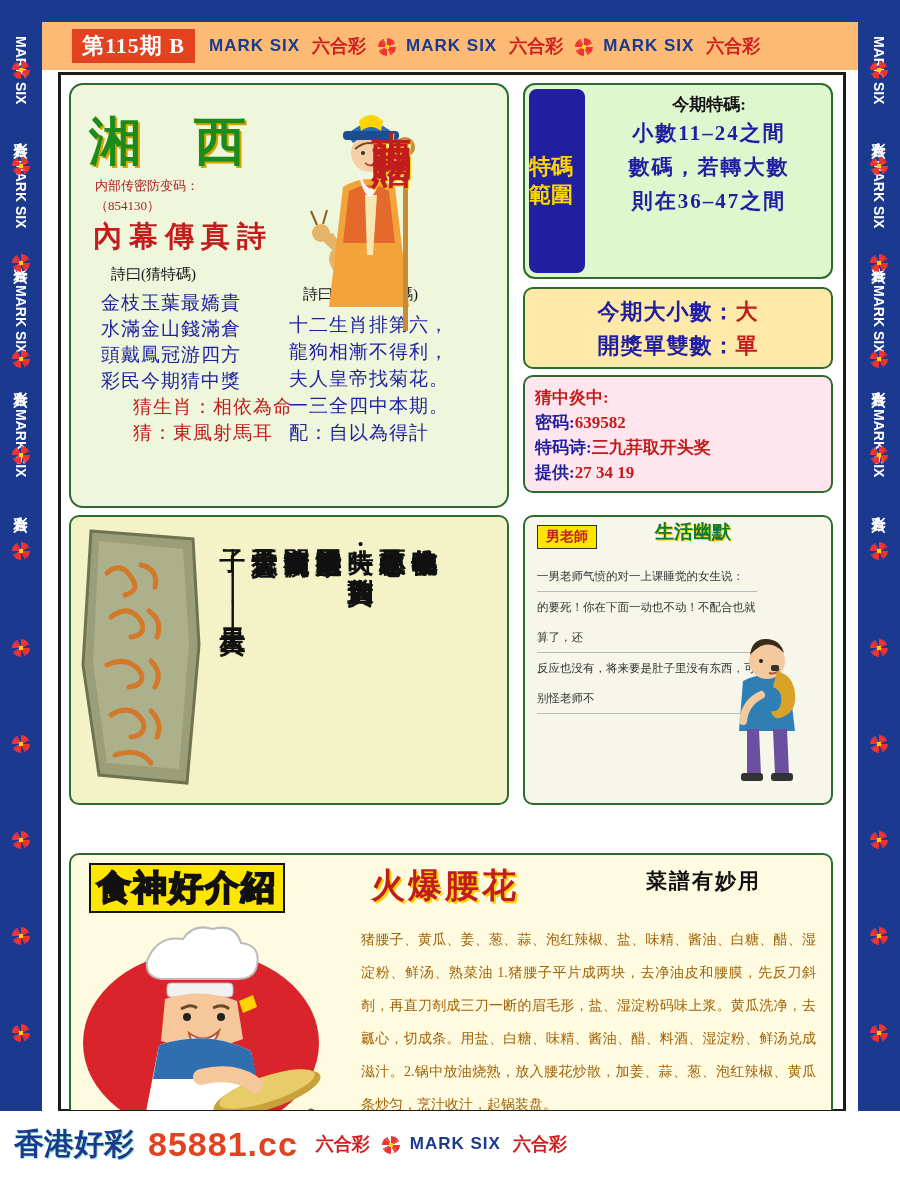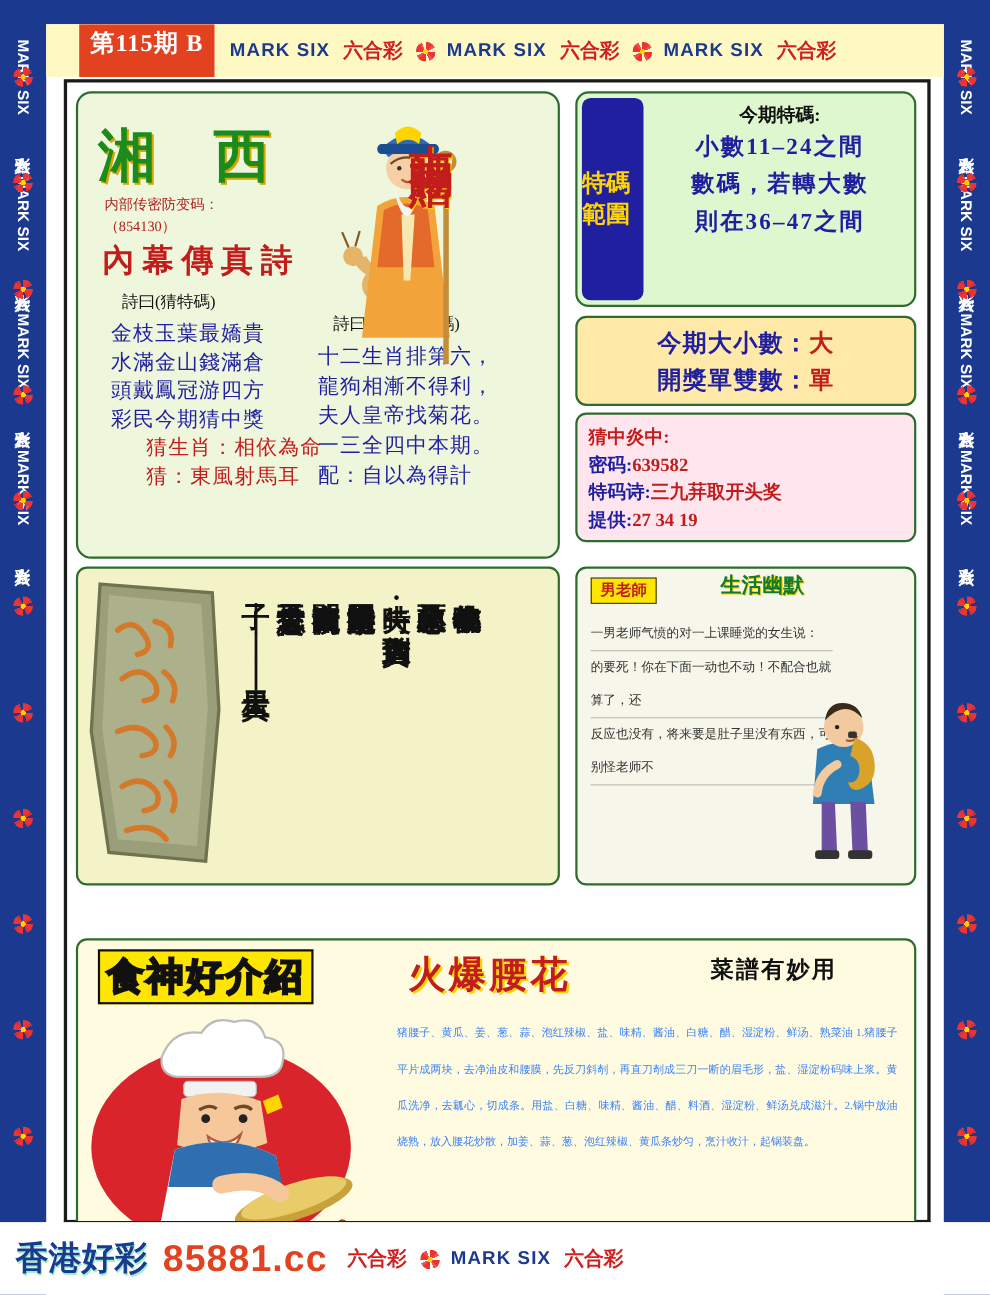--- a/index.html
+++ b/index.html
@@ -43,21 +43,21 @@
   .side-strip.r{right:2px;}
   .vert-item{
     writing-mode:vertical-rl;text-orientation:mixed;
     color:#fff;font-weight:bold;font-size:14px;margin:14px 0;
     font-family:"Liberation Sans", sans-serif;
   }
 
   
   .topbar{
     position:absolute;left:42px;top:22px;width:816px;height:48px;
-    background:#fef9c3;display:flex;overflow:hidden;
+    background:#fdba74;display:flex;align-items:center;overflow:hidden;
   }
   .issue{
     background:#e2421f;color:#fff;font-size:22px;font-weight:bold;
     padding:2px 10px;margin-left:30px;
     font-family:"Liberation Serif", serif;
     letter-spacing:1px;
     white-space:nowrap;
   }
   .mark-run{display:flex;align-items:center;gap:12px;margin-left:14px;}
   .mark6{font-weight:bold;font-size:17px;color:#1b3a8f;letter-spacing:1px;font-family:"Liberation Sans",sans-serif;}
@@ -221,21 +221,21 @@
     font-size:34px;font-weight:bold;color:#c21d1d;
     font-family:"Liberation Serif",serif;letter-spacing:3px;
     text-shadow:2px 2px 0 #ffd400;
   }
   .caipu{
     position:absolute;right:70px;top:12px;font-size:21px;font-weight:bold;
     color:#111;font-family:"Liberation Serif",serif;letter-spacing:2px;
   }
   .recipe-text{
     position:absolute;left:290px;top:68px;width:455px;
-    font-size:10px;line-height:33px;color:#3b82f6;
+    font-size:14px;line-height:33px;color:#a16207;
     font-family:"Liberation Serif",serif;text-align:justify;
   }
   .chef{position:absolute;left:10px;top:62px;width:265px;height:218px;}
 
   
   .footer{
     position:absolute;left:0;bottom:0;width:900px;height:66px;
     background:#fff;display:flex;align-items:center;overflow:hidden;
   }
   .hk{

